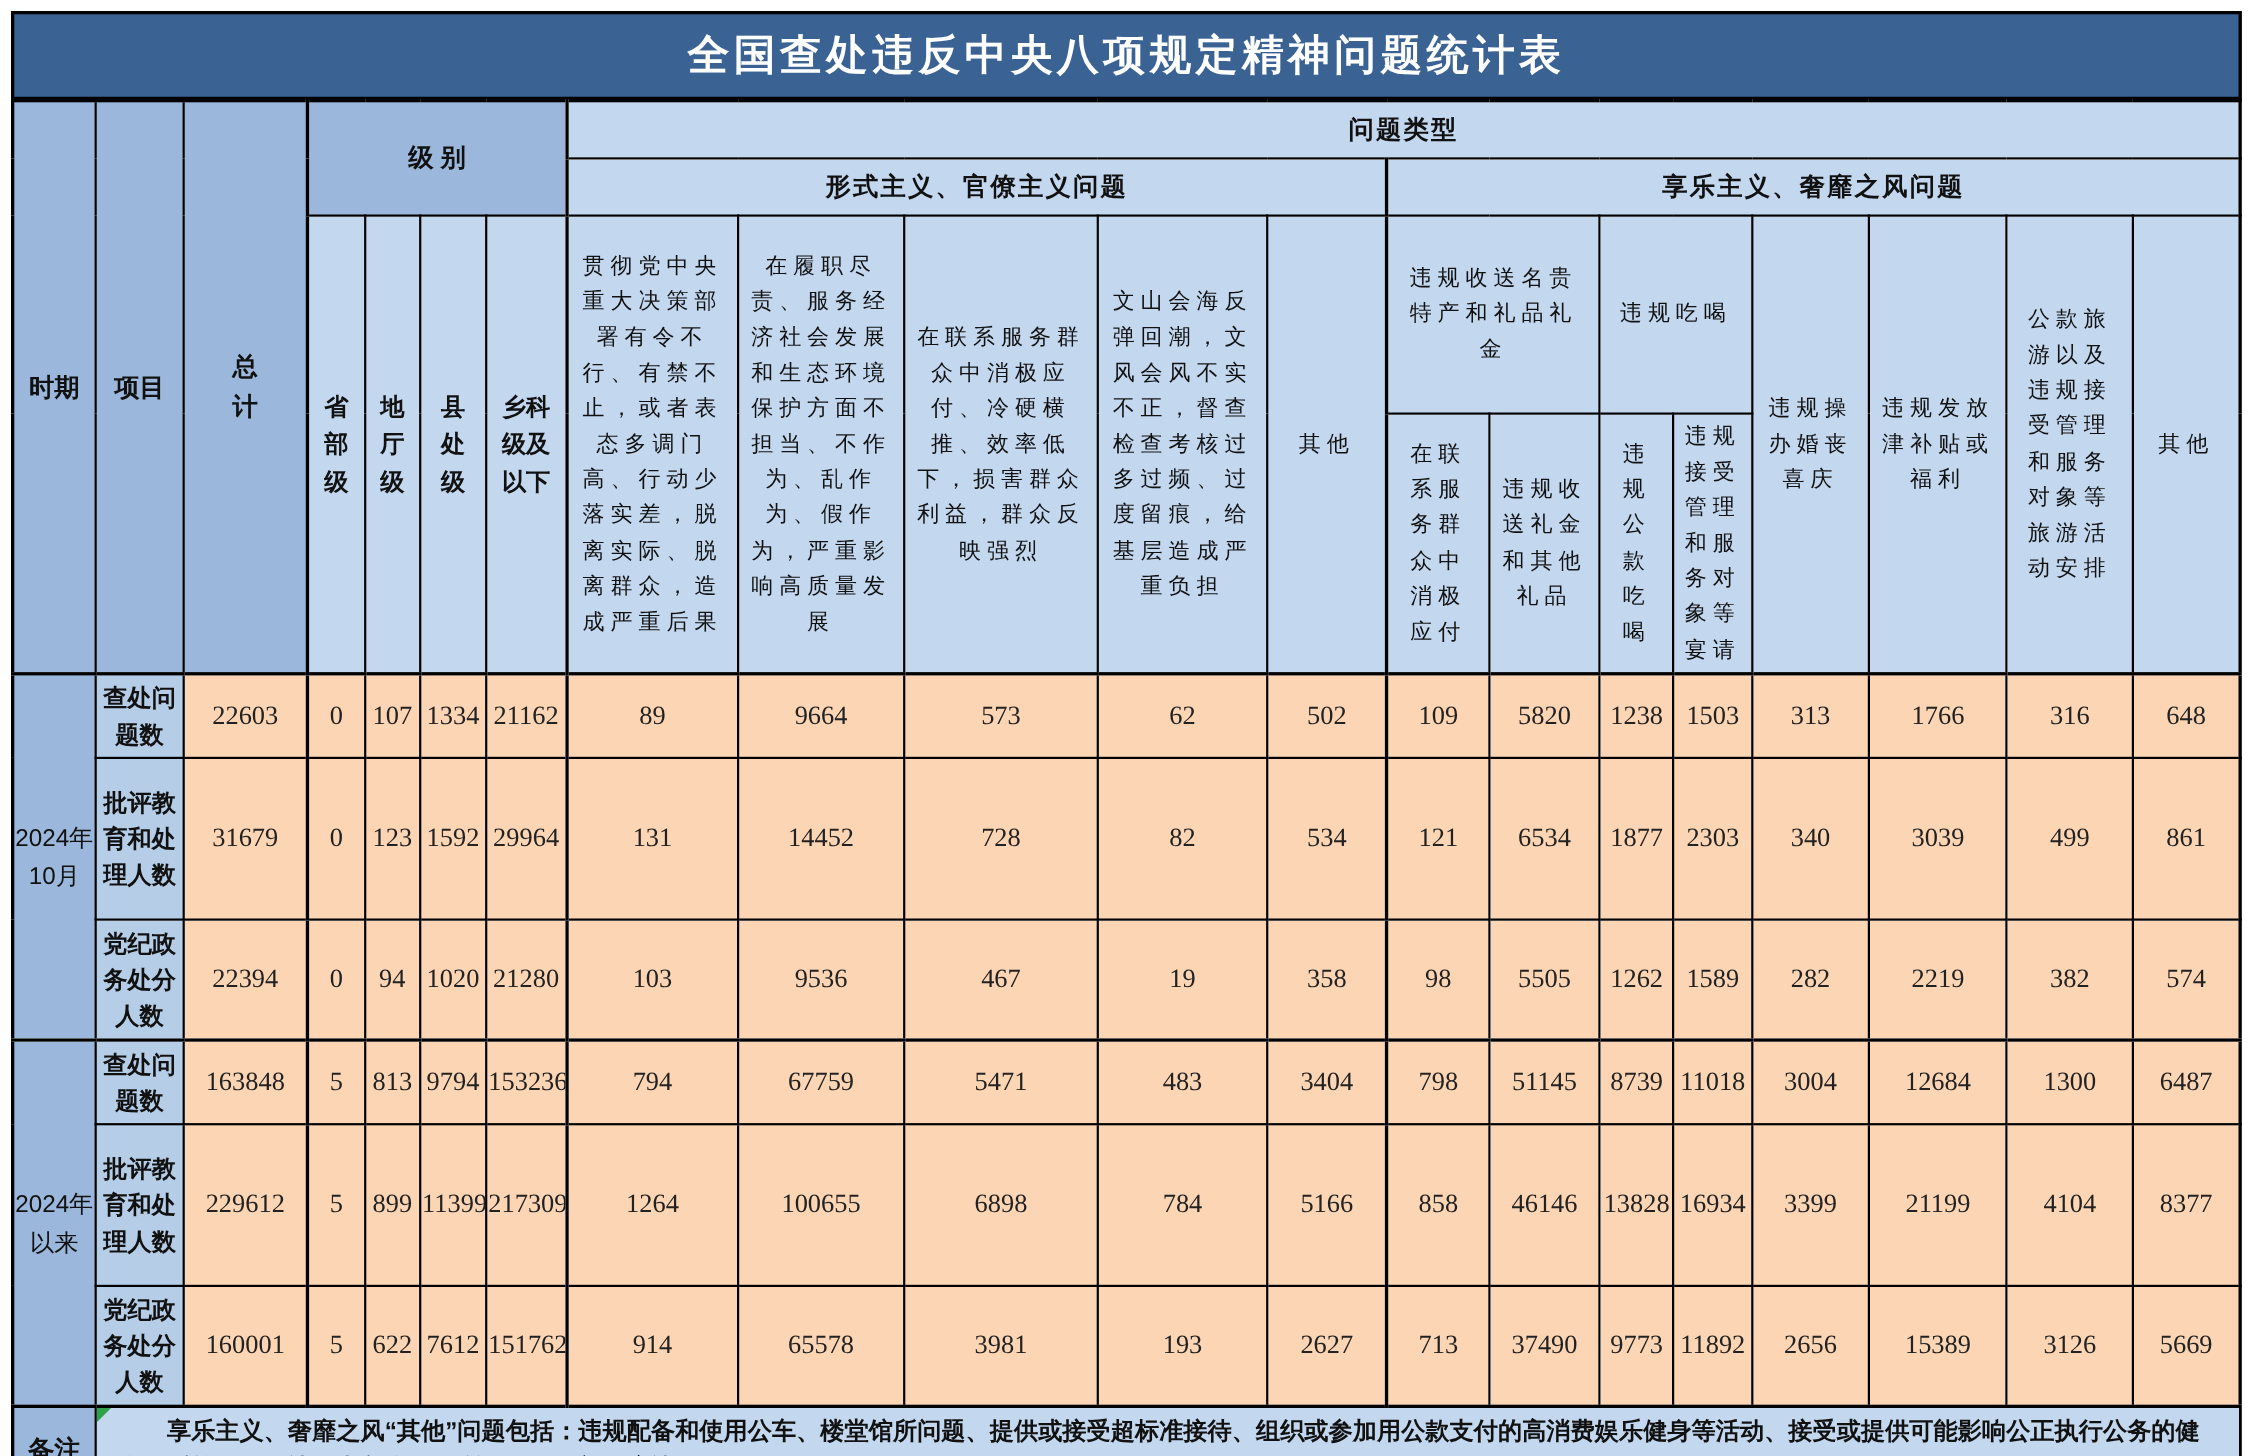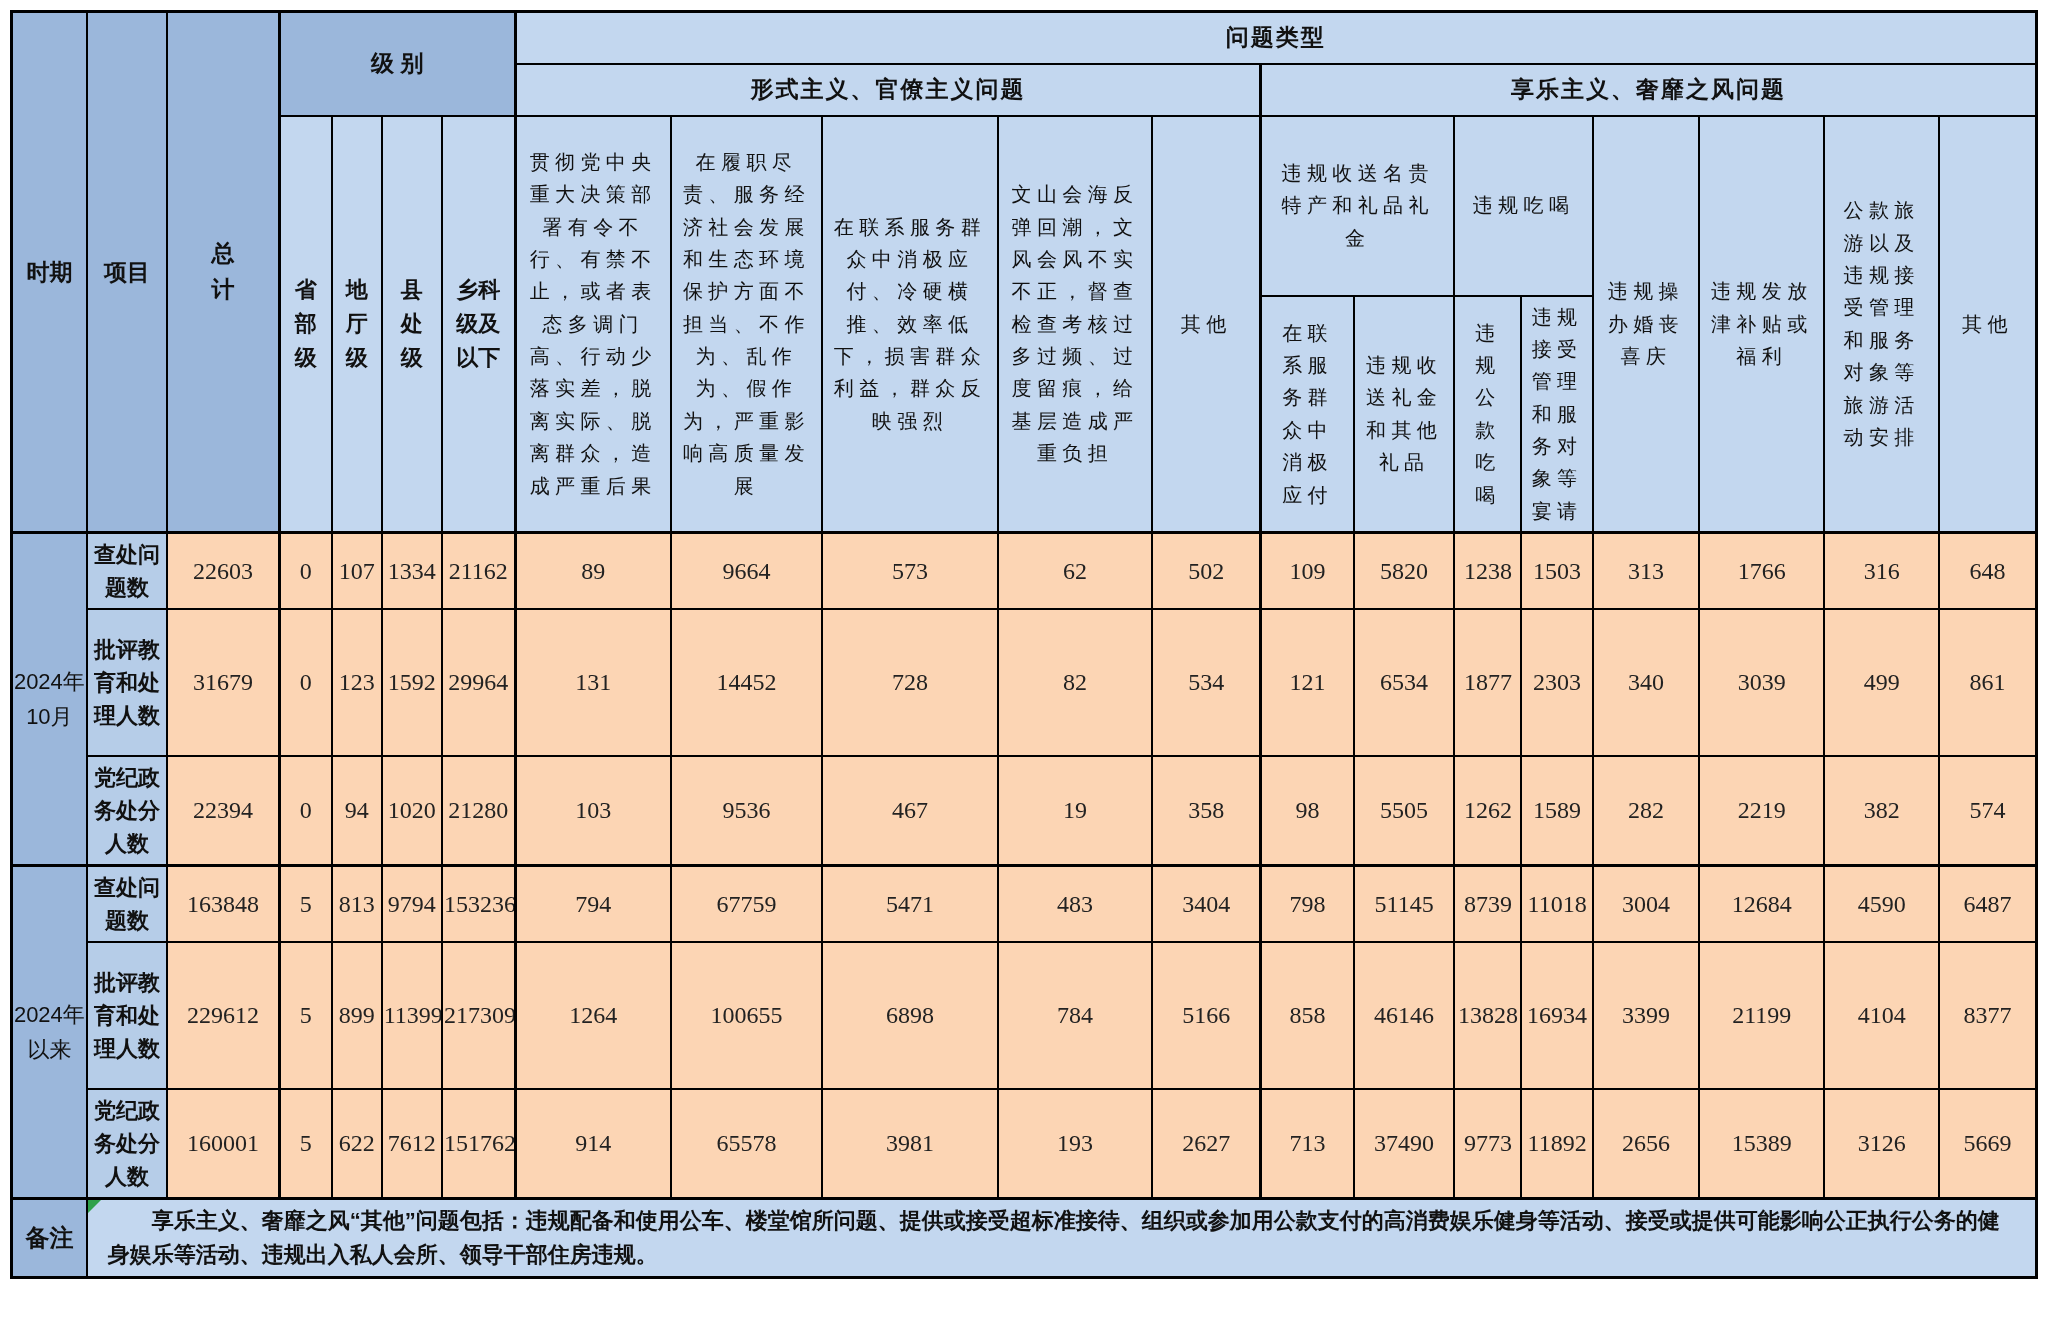--- a/index.html
+++ b/index.html
@@ -33,20 +33,21 @@
       padding:4px 20px;position:relative;}
   .remark-content p{margin:0;text-indent:2em;line-height:1.55;}
   .remark-content .corner{position:absolute;left:0;top:0;width:0;height:0;
       border-top:13px solid #2fa14a;border-right:13px solid transparent;}
 </style>
 </head>
 <body>
 
 <div class="wrap">
 
+  <div class="titlebar">全国查处违反中央八项规定精神问题统计表</div>
 
   <table>
     <colgroup>
       <col style="width:75px">
         <col style="width:80px">
         <col style="width:112px">
       <col style="width:52px">
         <col style="width:50px">
         <col style="width:60px">
         <col style="width:73px">
@@ -181,21 +182,21 @@
       <td class="num bt3">67759</td>
       <td class="num bt3">5471</td>
       <td class="num bt3">483</td>
       <td class="num bt3">3404</td>
       <td class="num bt3 bl3">798</td>
       <td class="num bt3">51145</td>
       <td class="num bt3">8739</td>
       <td class="num bt3">11018</td>
       <td class="num bt3">3004</td>
       <td class="num bt3">12684</td>
-      <td class="num bt3">4590</td>
+      <td class="num bt3">1300</td>
       <td class="num bt3">6487</td>
     </tr>
     <tr style="height:147px">
       <td class="rowlabel">批评教育和处理人数</td>
       <td class="num">229612</td>
       <td class="num bl3">5</td>
       <td class="num">899</td>
       <td class="num">11399</td>
       <td class="num">217309</td>
       <td class="num bl3">1264</td>

